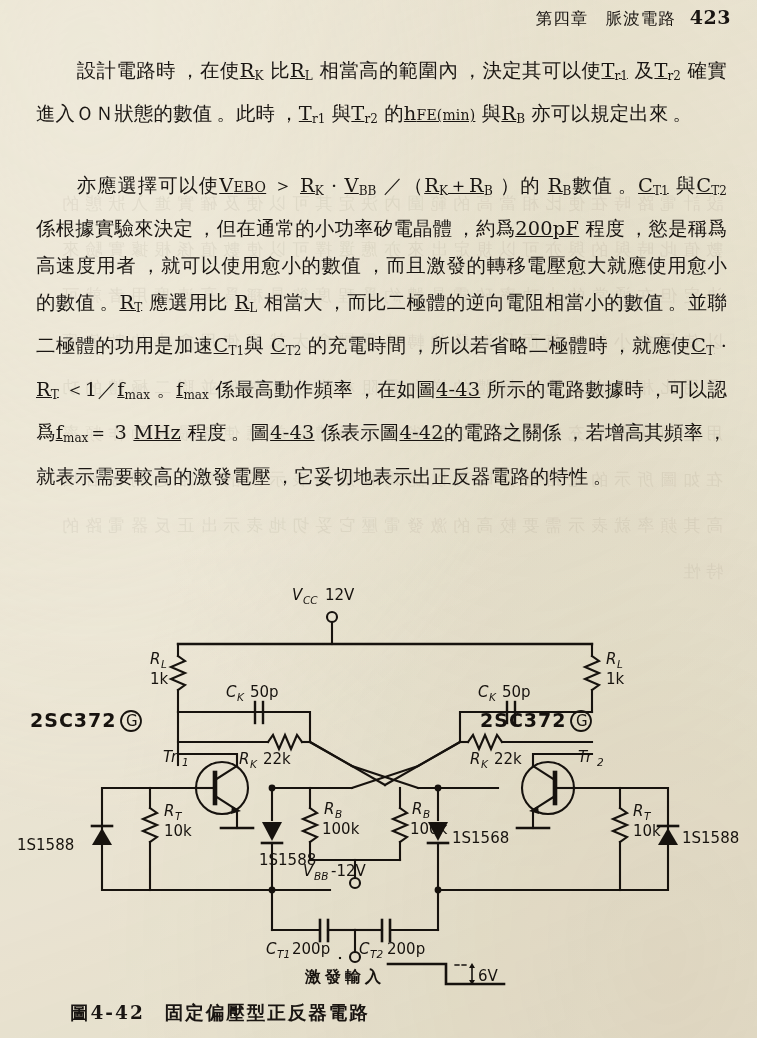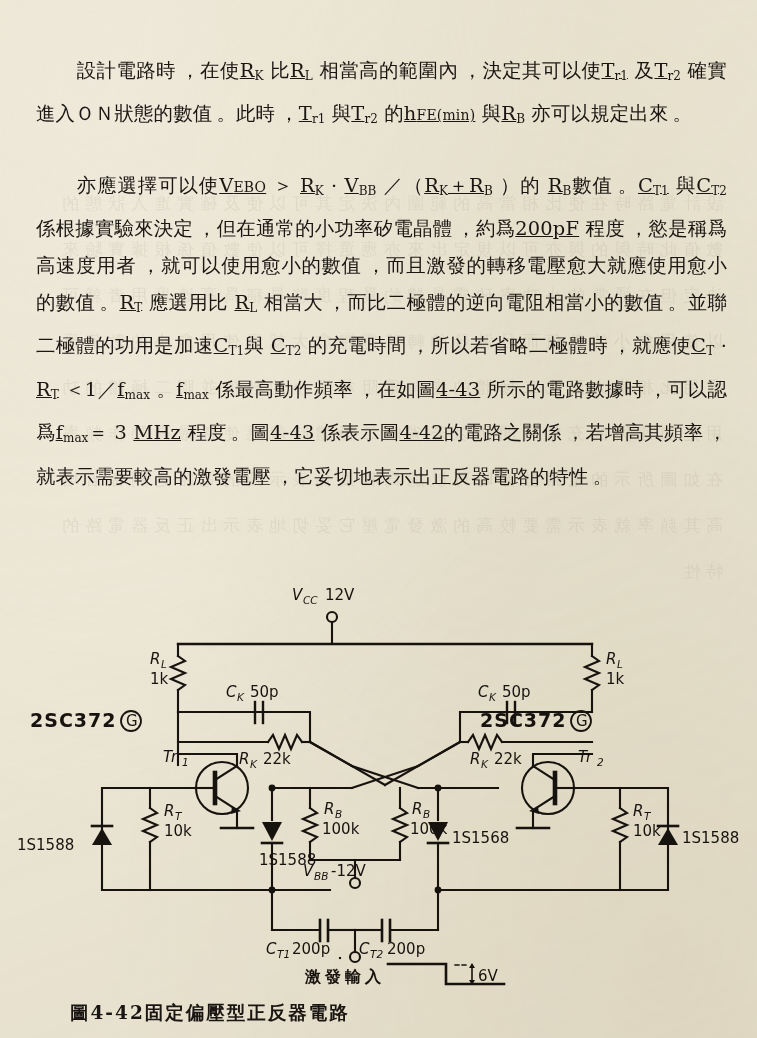--- a/index.html
+++ b/index.html
@@ -103,21 +103,21 @@
     height: 478px;
   }
   .fig-caption {
     position: absolute;
     left: 70px;
     top: 440px;
     font-size: 18.5px;
     letter-spacing: 2px;
     font-weight: 600;
   }
-  .fig-caption .cap-num { }
+  .fig-caption .cap-num { margin-right: 20px; }
 
   svg.circuit {
     position: absolute;
     left: 0;
     top: 0;
   }
   svg.circuit text {
     font-family: "DejaVu Sans", "Liberation Sans", sans-serif;
     fill: #17130f;
   }
@@ -127,20 +127,24 @@
   .lbl-big  { font-size: 19px; font-weight: bold; letter-spacing: 1px; }
   .lbl-cjk  { font-family: "DejaVu Serif", serif; font-size: 16px; letter-spacing: 4px; font-weight: 600; }
 </style>
 </head>
 <body>
 
 <div class="bleed">設計電路時在使比相當高的範圍內決定其可以使及確實進入狀態的數值此時與的與亦可以規定出來亦應選擇可以使數值係根據實驗來決定但在通常的小功率矽電晶體約爲程度慾是稱爲高速度用者就可以使用愈小的數值而且激發的轉移電壓愈大就應使用愈小的數值應選用比相當大而比二極體的逆向電阻相當小的數值並聯二極體的功用是加速與的充電時間所以若省略二極體時就應使係最高動作頻率在如圖所示的電路數據時可以認爲程度係表示圖的電路之關係若增高其頻率就表示需要較高的激發電壓它妥切地表示出正反器電路的特性</div>
 
 <div class="page">
 
+  <div class="header">
+    <span class="chap">第四章　脈波電路</span>
+    <span class="pageno">423</span>
+  </div>
 
   <div class="body-text">
 
     <p class="para indent">設計電路時 ，在使<span class="v">R<sub>K</sub></span> 比<span class="v">R<sub>L</sub></span> 相當高的範圍內 ，決定其可以使<span class="v">T<sub>r</sub><sub>1</sub></span> 及<span class="v">T<sub>r2</sub></span> 確實進入ＯＮ狀態的數值 。此時 ，<span class="v">T<sub>r1</sub></span> 與<span class="v">T<sub>r2</sub></span> 的<span class="v">h<span class="sm">FE(min)</span></span> 與<span class="v">R<sub>B</sub></span> 亦可以規定出來 。</p>
 
     <div class="gap"></div>
 
     <p class="para indent">亦應選擇可以使<span class="v">V<span class="sm">EBO</span></span> ＞ <span class="v">R<sub>K</sub></span> · <span class="v">V<sub>BB</sub></span> ／（<span class="v">R<sub>K</sub>＋R<sub>B</sub></span> ）的 <span class="v">R<sub>B</sub></span>數值 。<span class="v">C<sub>T1</sub></span> 與<span class="v">C<sub>T2</sub></span> 係根據實驗來決定 ，但在通常的小功率矽電晶體 ，約爲<span class="v">200pF</span> 程度 ，慾是稱爲高速度用者 ，就可以使用愈小的數值 ，而且激發的轉移電壓愈大就應使用愈小的數值 。<span class="v">R<sub>T</sub></span> 應選用比 <span class="v">R<sub>L</sub></span> 相當大 ，而比二極體的逆向電阻相當小的數值 。並聯二極體的功用是加速<span class="v">C<sub>T1</sub></span>與 <span class="v">C<sub>T2</sub></span> 的充電時間 ，所以若省略二極體時 ，就應使<span class="v">C<sub>T</sub></span> · <span class="v">R<sub>T</sub></span> ＜1／<span class="v">f<sub>max</sub></span> 。<span class="v">f<sub>max</sub></span> 係最高動作頻率 ，在如圖<span class="v">4-43</span> 所示的電路數據時 ，可以認爲<span class="v">f<sub>max</sub></span>＝ 3 <span class="v">MHz</span> 程度 。圖<span class="v">4-43</span> 係表示圖<span class="v">4-42</span>的電路之關係 ，若增高其頻率 ，就表示需要較高的激發電壓 ，它妥切地表示出正反器電路的特性 。</p>
   </div>
 

